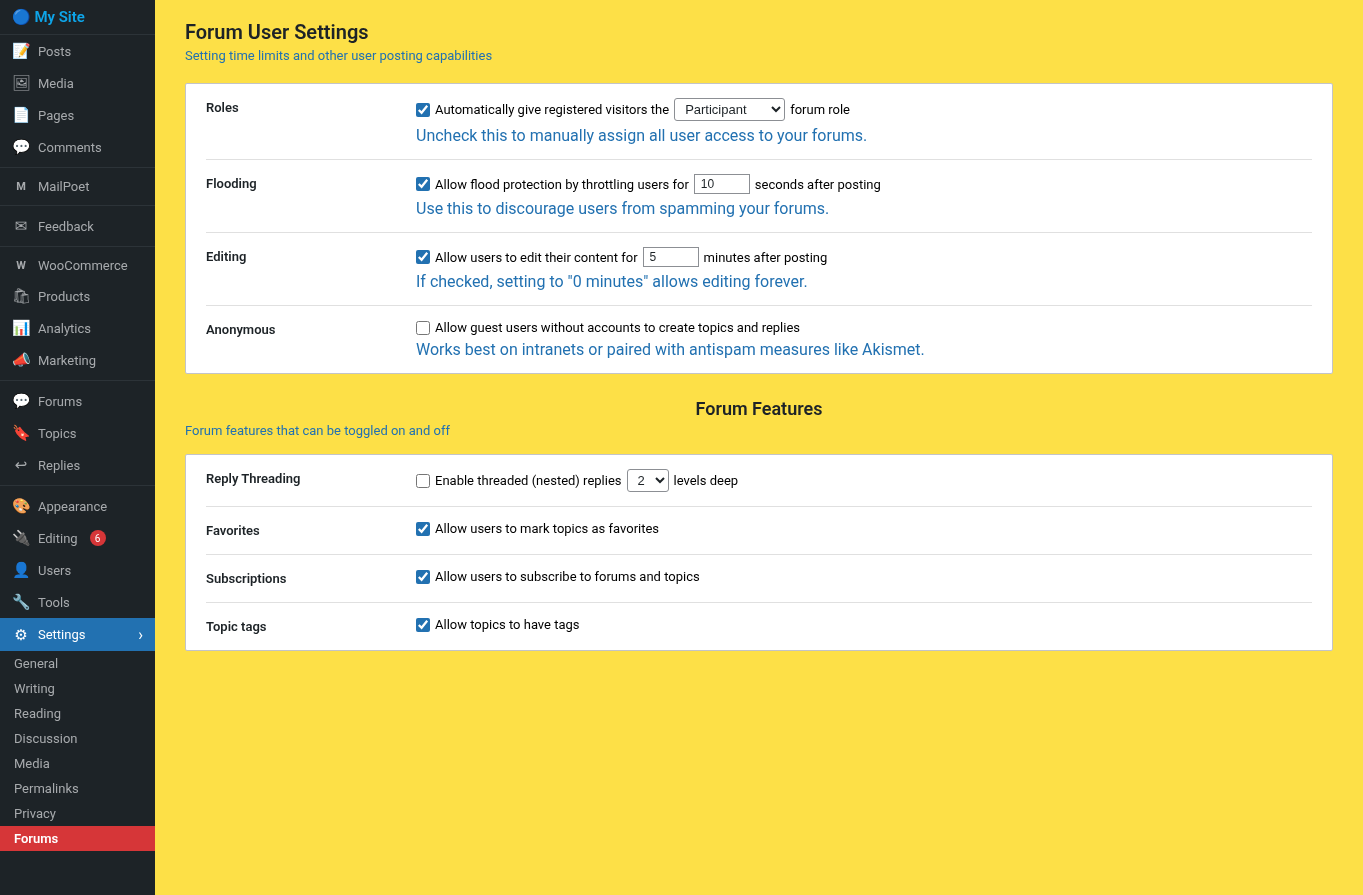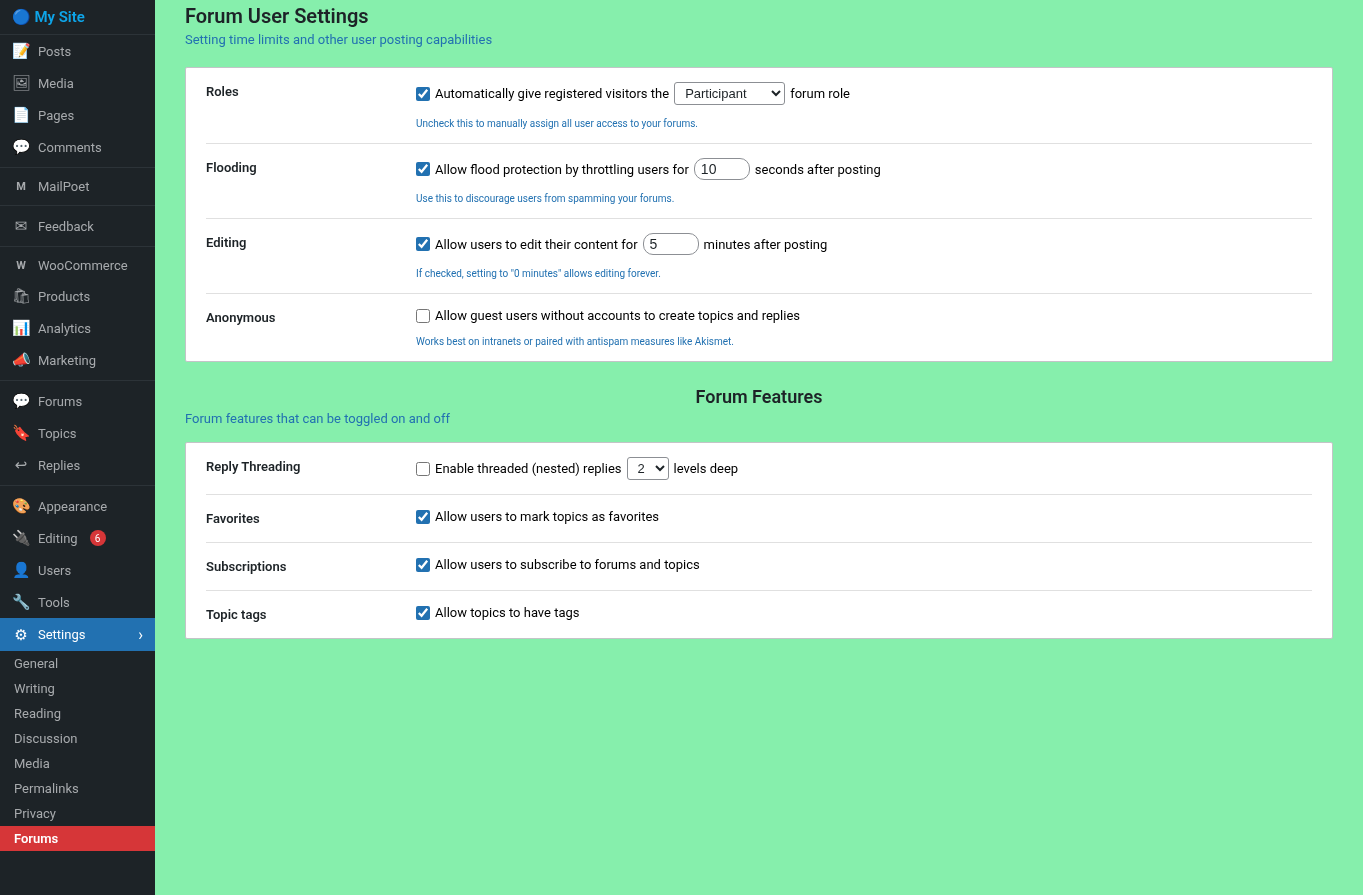--- a/index.html
+++ b/index.html
@@ -28,42 +28,42 @@
       display: flex; align-items: flex-end; padding: 5px 12px 5px 14px; cursor: pointer; color: #a7aaad; font-size: 13px;
     }
     .submenu-item.active { color: #fff; }
     .plugins-badge {
       background: #d63638; color: #fff; border-radius: 50%; width: 16px; height: 16px; font-size: 10px; display: inline-flex; align-items: center; justify-content: center; margin-left: 4px;
     }
 
     
     #main {
       flex: 1;
-      padding: 4px 30px;
-      background: #86efac;
+      padding: 20px 30px;
+      background: #fde047;
       overflow-y: auto;
     }
     .page-title {
       font-size: 20px; font-weight: 600; color: #1d2327; margin-bottom: 4px;
     }
     .page-subtitle { color: #2271b1; font-size: 13px; margin-bottom: 20px; }
 
     .settings-table { width: 100%; border-collapse: collapse; }
     .settings-row { border-bottom: 1px solid #e0e0e0; }
     .settings-row:last-child { border-bottom: none; }
     .settings-label {
       width: 210px; padding: 16px 16px 16px 0; vertical-align: top; font-weight: 600; color: #1d2327; font-size: 13px;
     }
     .settings-value { padding: 14px 0; vertical-align: top; }
     .settings-value .row-content { display: flex; align-items: center; flex-wrap: wrap; gap: 5px; }
-    .settings-value .help-text { color: #2271b1; font-size: 10px; margin-top: 13px; }
+    .settings-value .help-text { color: #2271b1; font-size: 16px; margin-top: 5px; }
 
     input[type="checkbox"] { width: 14px; height: 14px; accent-color: #2271b1; cursor: pointer; }
     input[type="text"], input[type="number"] {
-      border: 1px solid #8c8f94; border-radius: 10px; padding: 2px 6px; font-size: 14px; width: 56px; color: #1d2327;
+      border: 1px solid #8c8f94; border-radius: 0; padding: 2px 6px; font-size: 12px; width: 56px; color: #1d2327;
     }
     select {
       border: 1px solid #8c8f94; border-radius: 3px; padding: 2px 6px; font-size: 13px; color: #1d2327; background: #fff;
     }
 
     .section-title { font-size: 18px; font-weight: 600; color: #1d2327; margin: 24px 0 4px 0; text-align: center; }
     .section-subtitle { color: #2271b1; font-size: 13px; margin-bottom: 16px; }
 
     .content-box {
       background: #fff; border: 1px solid #c3c4c7; padding: 0 20px; border-radius: 2px;

